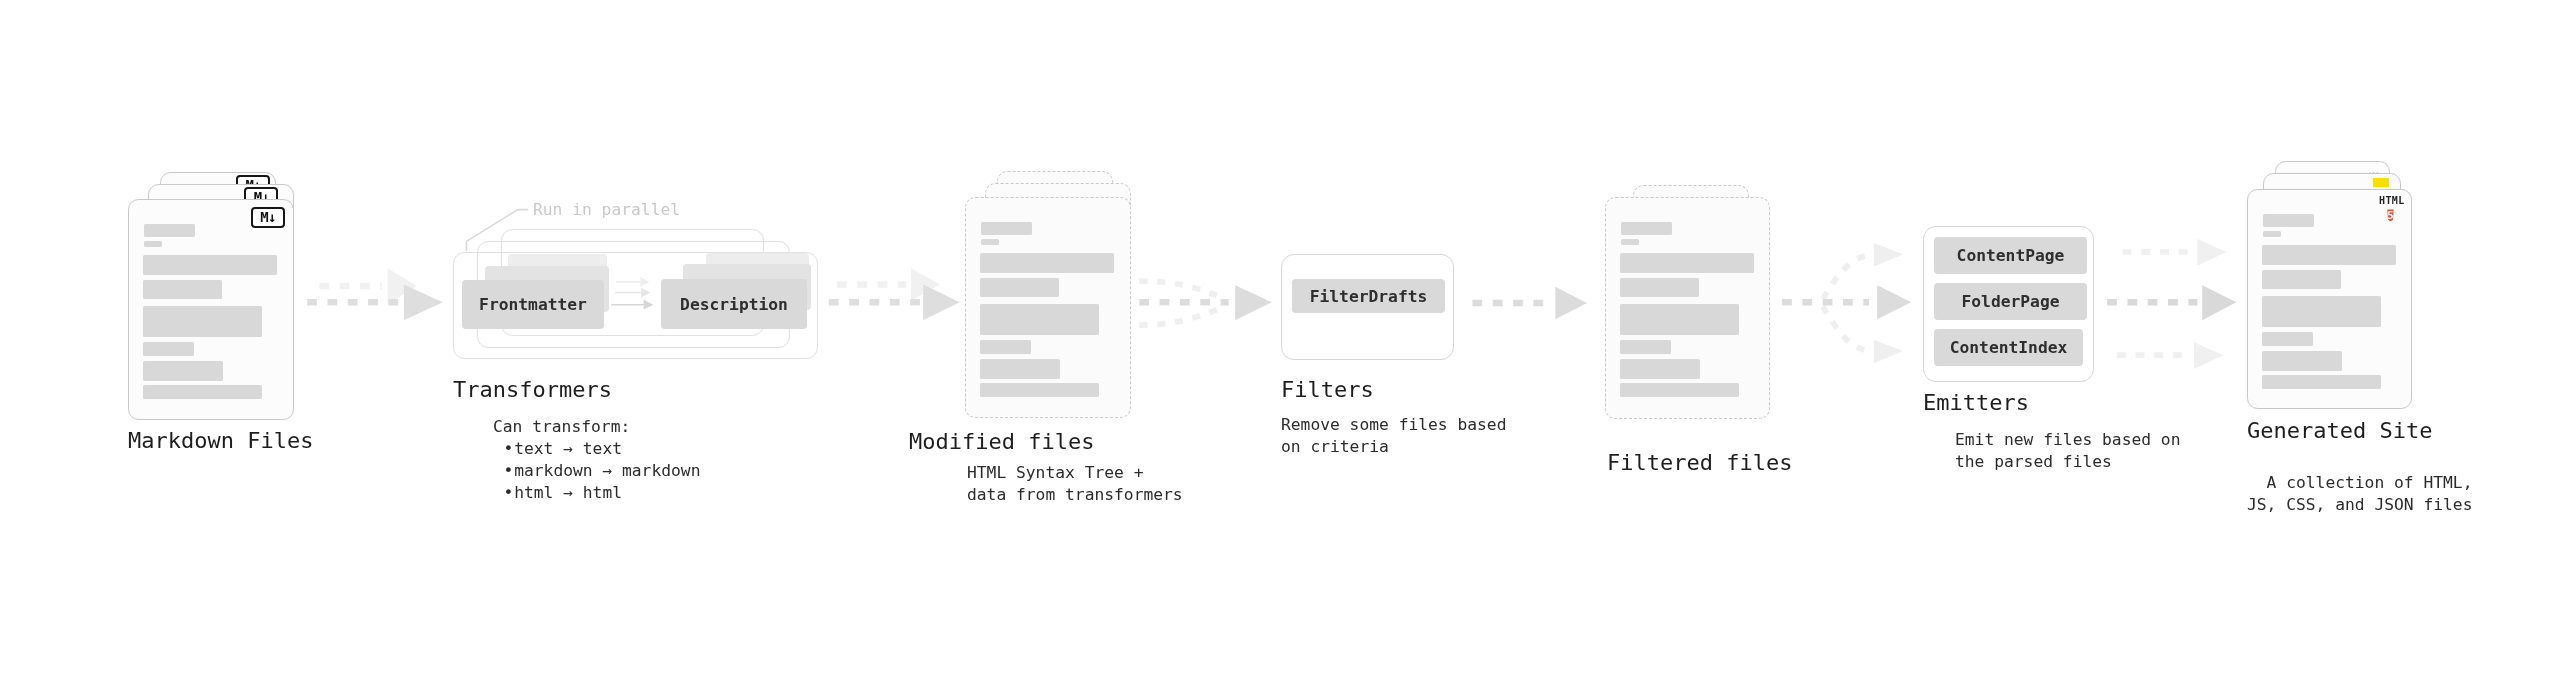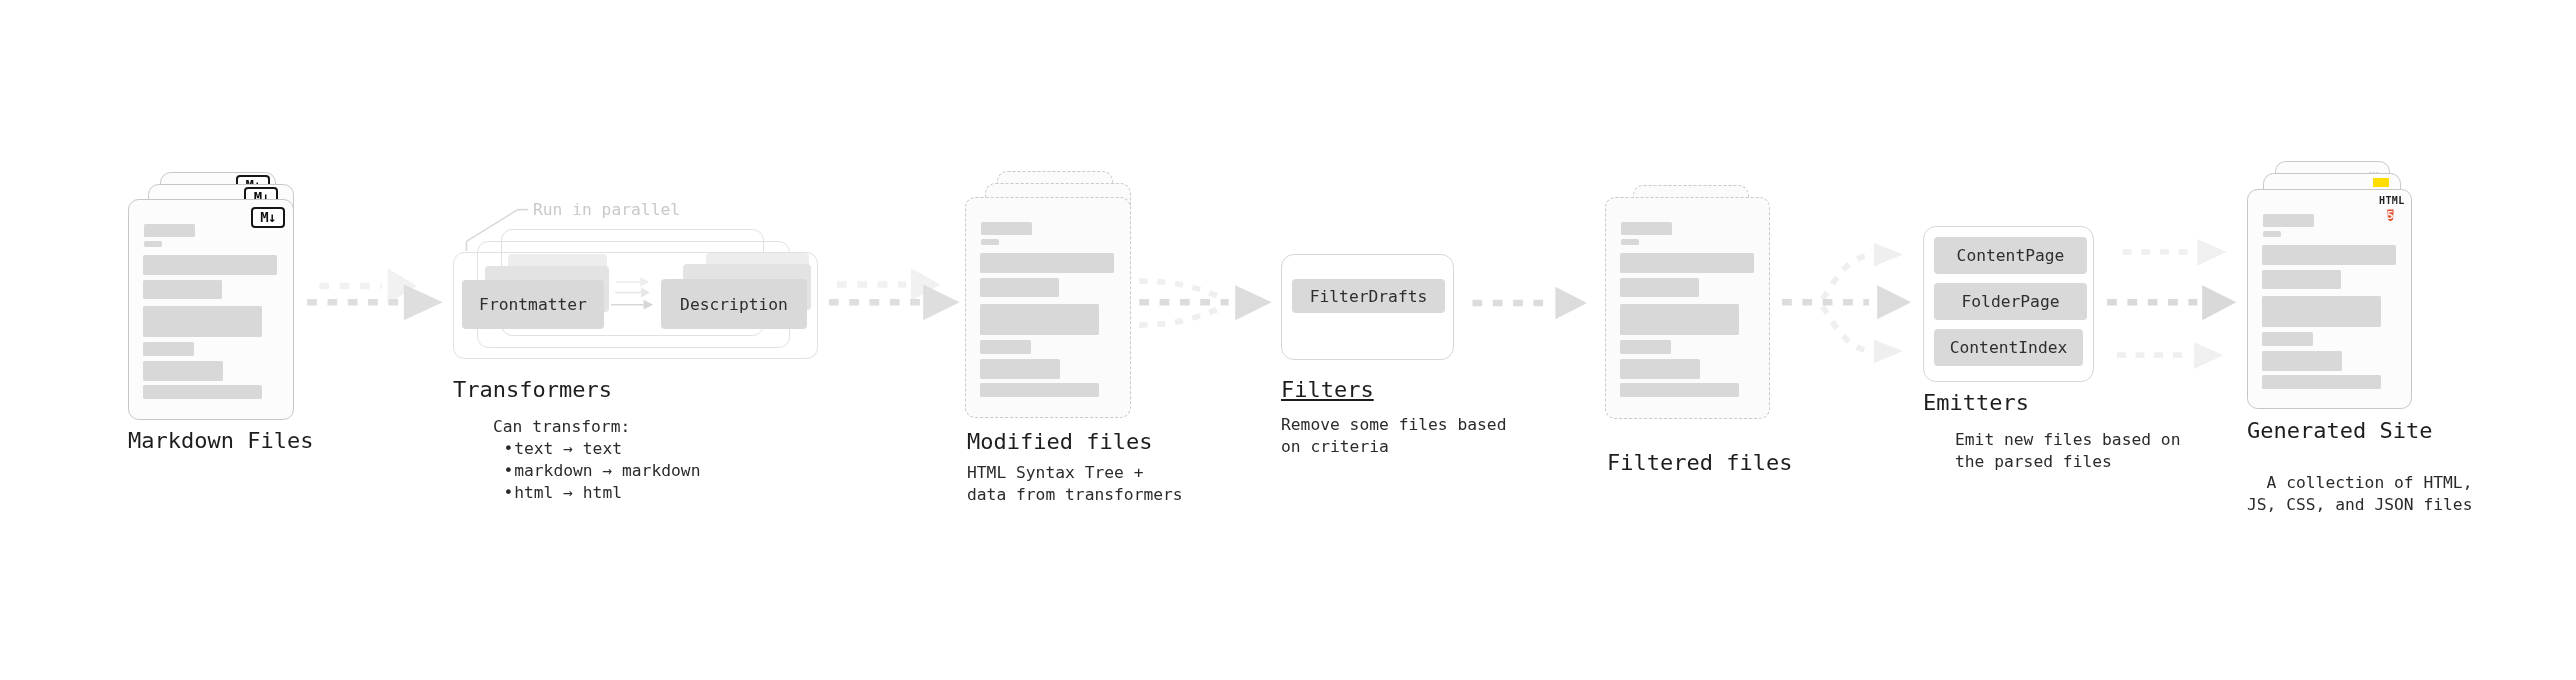--- a/index.html
+++ b/index.html
@@ -35,21 +35,21 @@
     clip-path:polygon(0% 0%,100% 0%,89% 85%,50% 100%,11% 85%);
     color:#ffffff;font-size:10.6px;font-weight:bold;line-height:16.3px;text-align:center;
   }
 
   
   .obox{position:absolute;border:1.6px solid #e0e0e0;border-radius:11.4px;box-sizing:border-box;background:transparent;}
   .cbox{position:absolute;border:1.6px solid #d6d6d6;border-radius:13px;box-sizing:border-box;background:#ffffff;}
 
   
   .pill{position:absolute;background:#d9d9d9;border-radius:4px;color:#2e2e2e;
-        font-size:16.3px;display:flex;align-items:center;justify-content:center;box-sizing:border-box;}
+        font-size:16.3px;display:flex;align-items:center;justify-content:center;box-sizing:border-box;font-weight:bold;}
   .pill.l1{background:#e3e3e3;}
   .pill.l2{background:#ededed;}
 
   
   .title{position:absolute;font-size:22px;font-weight:500;color:#1d1d1d;line-height:22px;white-space:nowrap;}
   .desc{position:absolute;font-size:16.3px;color:#2b2b2b;line-height:22px;white-space:pre-line;}
   .note{position:absolute;font-size:16.3px;color:#c9c9c9;line-height:16.3px;white-space:nowrap;}
   .list{position:absolute;font-size:16.3px;color:#2b2b2b;line-height:22px;}
   .list .li{display:flex;}
   .list .bullet{width:11.4px;margin-left:9.8px;text-align:center;flex:none;}
@@ -185,31 +185,31 @@
     <div class="file dashed file-body" style="left:965px;top:197px;width:166px;height:221px;">
         <div class="bar" style="left: 14.6px; top: 24.4px; width: 51px; height: 12.2px;"></div>
         <div class="bar" style="left: 14.6px; top: 41px; width: 18px; height: 5.7px;"></div>
         <div class="bar" style="left: 14px; top: 55px; width: 134px; height: 20.3px;"></div>
         <div class="bar" style="left: 14px; top: 80px; width: 79px; height: 18.7px;"></div>
         <div class="bar" style="left: 14px; top: 106px; width: 119px; height: 31px;"></div>
         <div class="bar" style="left: 14px; top: 142px; width: 51px; height: 14px;"></div>
         <div class="bar" style="left: 14px; top: 161px; width: 80px; height: 20.3px;"></div>
         <div class="bar" style="left: 14px; top: 185px; width: 119px; height: 14px;"></div>
       </div>
-    <div class="title" style="left:967px;top:431px;">Modified files</div>
+    <div class="title" style="left:909px;top:431px;">Modified files</div>
     <div class="desc" style="left:967px;top:462px;">HTML Syntax Tree +
 data from transformers</div>
   </div>
 
   <div>
     <div class="cbox" style="left:1281px;top:254px;width:173px;height:106px;"></div>
     <div class="pill" style="left:1292px;top:279px;width:153px;height:34px;">
       <span>FilterDrafts</span>
     </div>
-    <div class="title" style="left:1281px;top:379px;text-decoration:underline;">Filters</div>
+    <div class="title" style="left:1281px;top:379px;">Filters</div>
     <div class="desc" style="left:1281px;top:414px;">Remove some files based
 on criteria</div>
   </div>
 
   <div>
     <div class="file dashed" style="left:1633px;top:185px;width:116px;height:138px;"></div>
     <div class="file dashed file-body" style="left:1605px;top:197px;width:165px;height:222px;">
         <div class="bar" style="left: 14.6px; top: 24.4px; width: 51px; height: 12.2px;"></div>
         <div class="bar" style="left: 14.6px; top: 41px; width: 18px; height: 5.7px;"></div>
         <div class="bar" style="left: 14px; top: 55px; width: 134px; height: 20.3px;"></div>

